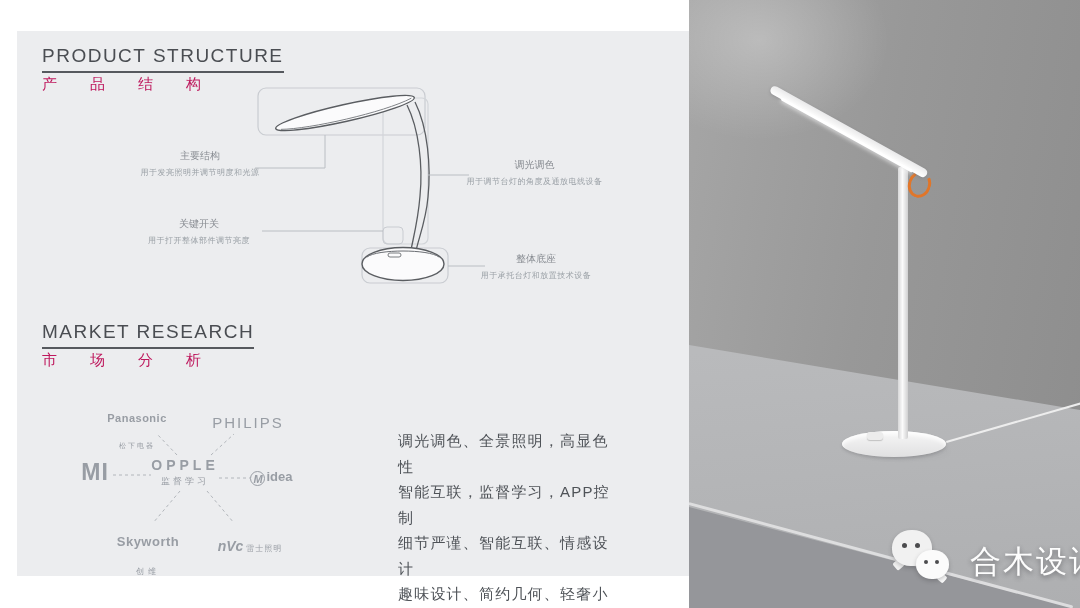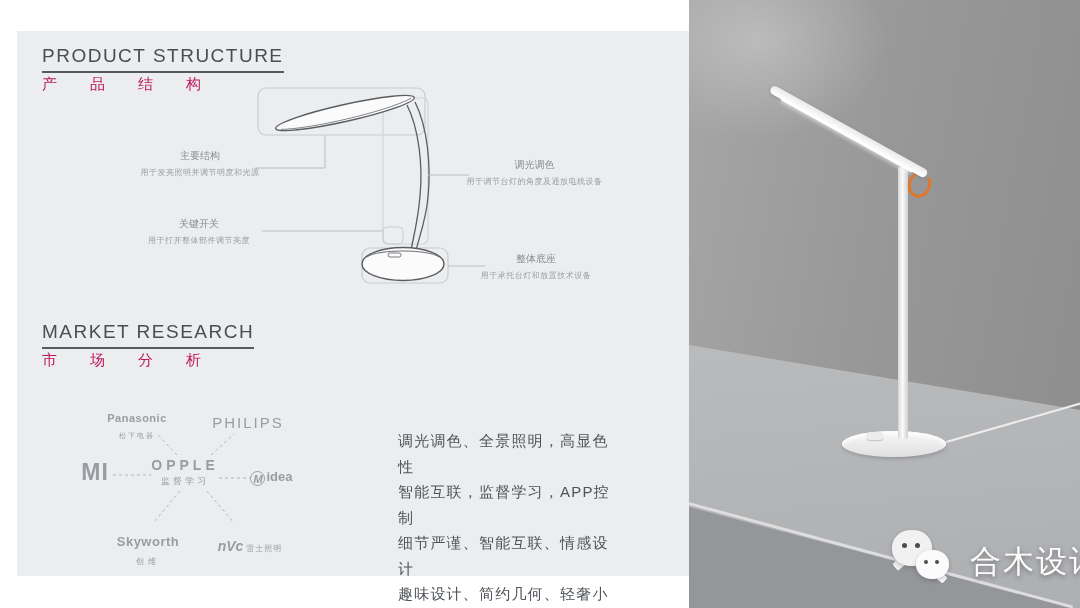--- a/index.html
+++ b/index.html
@@ -18,21 +18,21 @@
 
   .ann{position:absolute;text-align:center;color:#9096a0;}
   .ann .t{font-size:10px;color:#888c92;}
   .ann .d{font-size:8px;color:#9aa0a6;margin-top:4px;letter-spacing:.5px;white-space:nowrap;}
 
   .keywords{position:absolute;left:381px;top:397px;width:220px;font-size:15px;
             color:#4f5358;line-height:25.5px;letter-spacing:1.2px;}
 
   .brand{position:absolute;text-align:center;color:#989da4;}
   .brand .nm{white-space:nowrap;}
-  .brand .sb{font-size:7px;letter-spacing:2px;margin-top:7px;white-space:nowrap;}
+  .brand .sb{font-size:7px;letter-spacing:2px;margin-top:17px;white-space:nowrap;}
   .b-panasonic .nm{font-size:11px;font-weight:bold;letter-spacing:.5px;}
   .b-philips .nm{font-size:15px;font-weight:normal;letter-spacing:2px;}
   .b-mi .nm{font-size:23px;font-weight:800;letter-spacing:1px;}
   .b-opple .nm{font-size:14px;font-weight:600;letter-spacing:4px;}
   .b-opple .sb{font-size:9px;letter-spacing:3px;margin-top:2px;}
   .b-midea .nm{font-size:13px;font-weight:bold;}
   .midea-circle{display:inline-block;width:15px;height:15px;line-height:14px;border:1.5px solid #989da4;
                 border-radius:50%;font-style:italic;font-size:11px;text-align:center;margin-right:1px;vertical-align:-2px;}
   .b-skyworth .nm{font-size:13px;font-weight:bold;letter-spacing:.5px;}
   .b-skyworth .sb{font-size:8px;letter-spacing:4px;}

